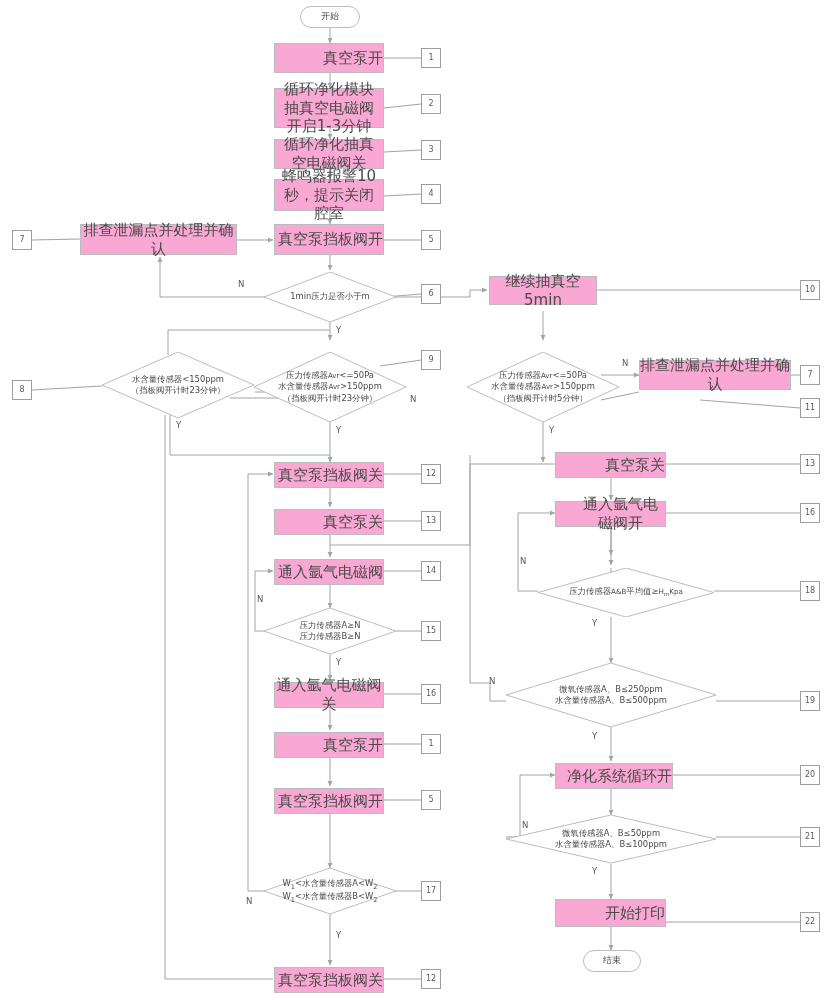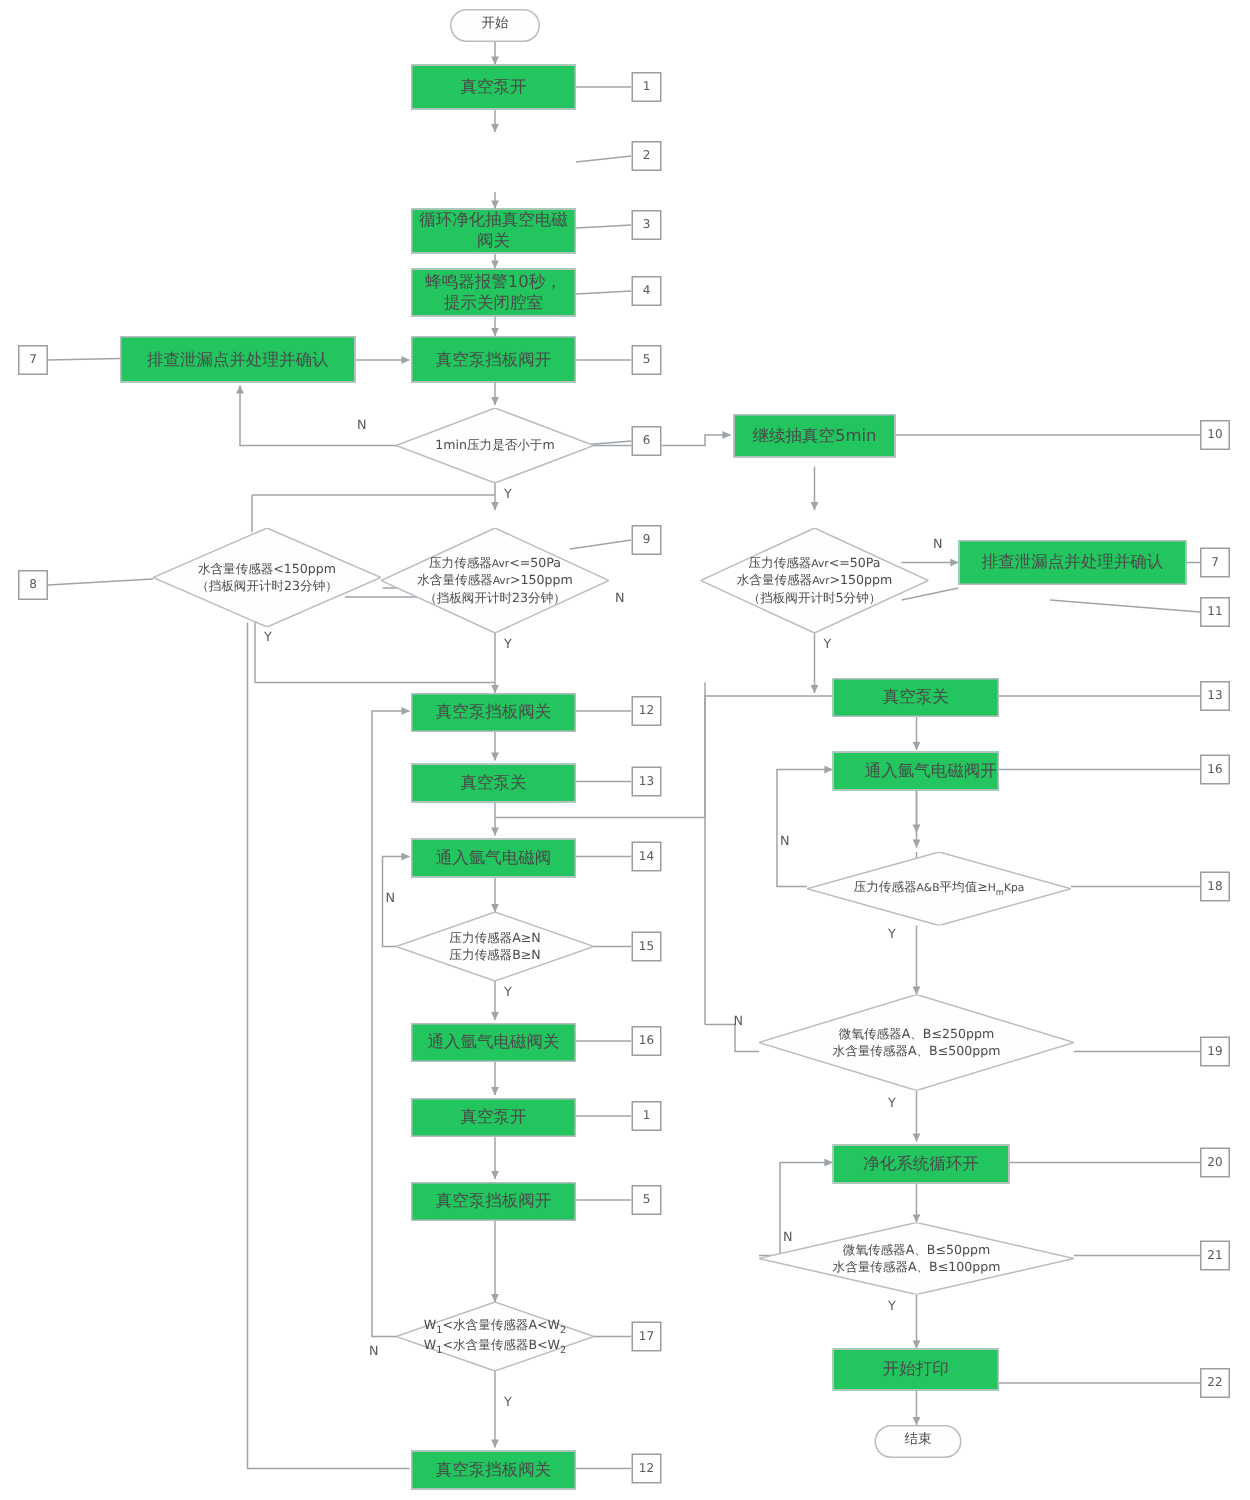--- a/index.html
+++ b/index.html
@@ -25,22 +25,23 @@
     position: absolute;
     display: flex;
     align-items: center;
     justify-content: center;
     text-align: center;
     color: #4a4a4a;
     line-height: 1.25;
   }
   .proc {
     border: 1px solid #b9bdc2;
-    background: #22c55e;
-    font-size: 11px;
+    background: #f9a8d4;
+    font-size: 15px;
+    justify-content: flex-end;
   }
   .term {
     border: 1px solid #b9bdc2;
     background: #fefefe;
     border-radius: 14px;
     font-size: 9px;
   }
   .tag {
     border: 1px solid #9a9ea3;
     background: #fefefe;
@@ -203,20 +204,23 @@
     <span>开始</span>
   </div>
 
   <div class="node proc" style="left:274px; top:43px; width:110px; height:30px;">
     <span>真空泵开</span>
   </div>
   <div class="node tag" style="left:421px; top:48px; width:20px; height:20px;">
     <span>1</span>
   </div>
 
+  <div class="node proc" style="left:274px; top:88px; width:110px; height:40px; padding:2px 4px;">
+    <span>循环净化模块抽真空电磁阀开启1-3分钟</span>
+  </div>
   <div class="node tag" style="left:421px; top:94px; width:20px; height:20px;">
     <span>2</span>
   </div>
 
   <div class="node proc" style="left:274px; top:139px; width:110px; height:30px; padding:2px 3px;">
     <span>循环净化抽真空电磁阀关</span>
   </div>
   <div class="node tag" style="left:421px; top:140px; width:20px; height:20px;">
     <span>3</span>
   </div>

